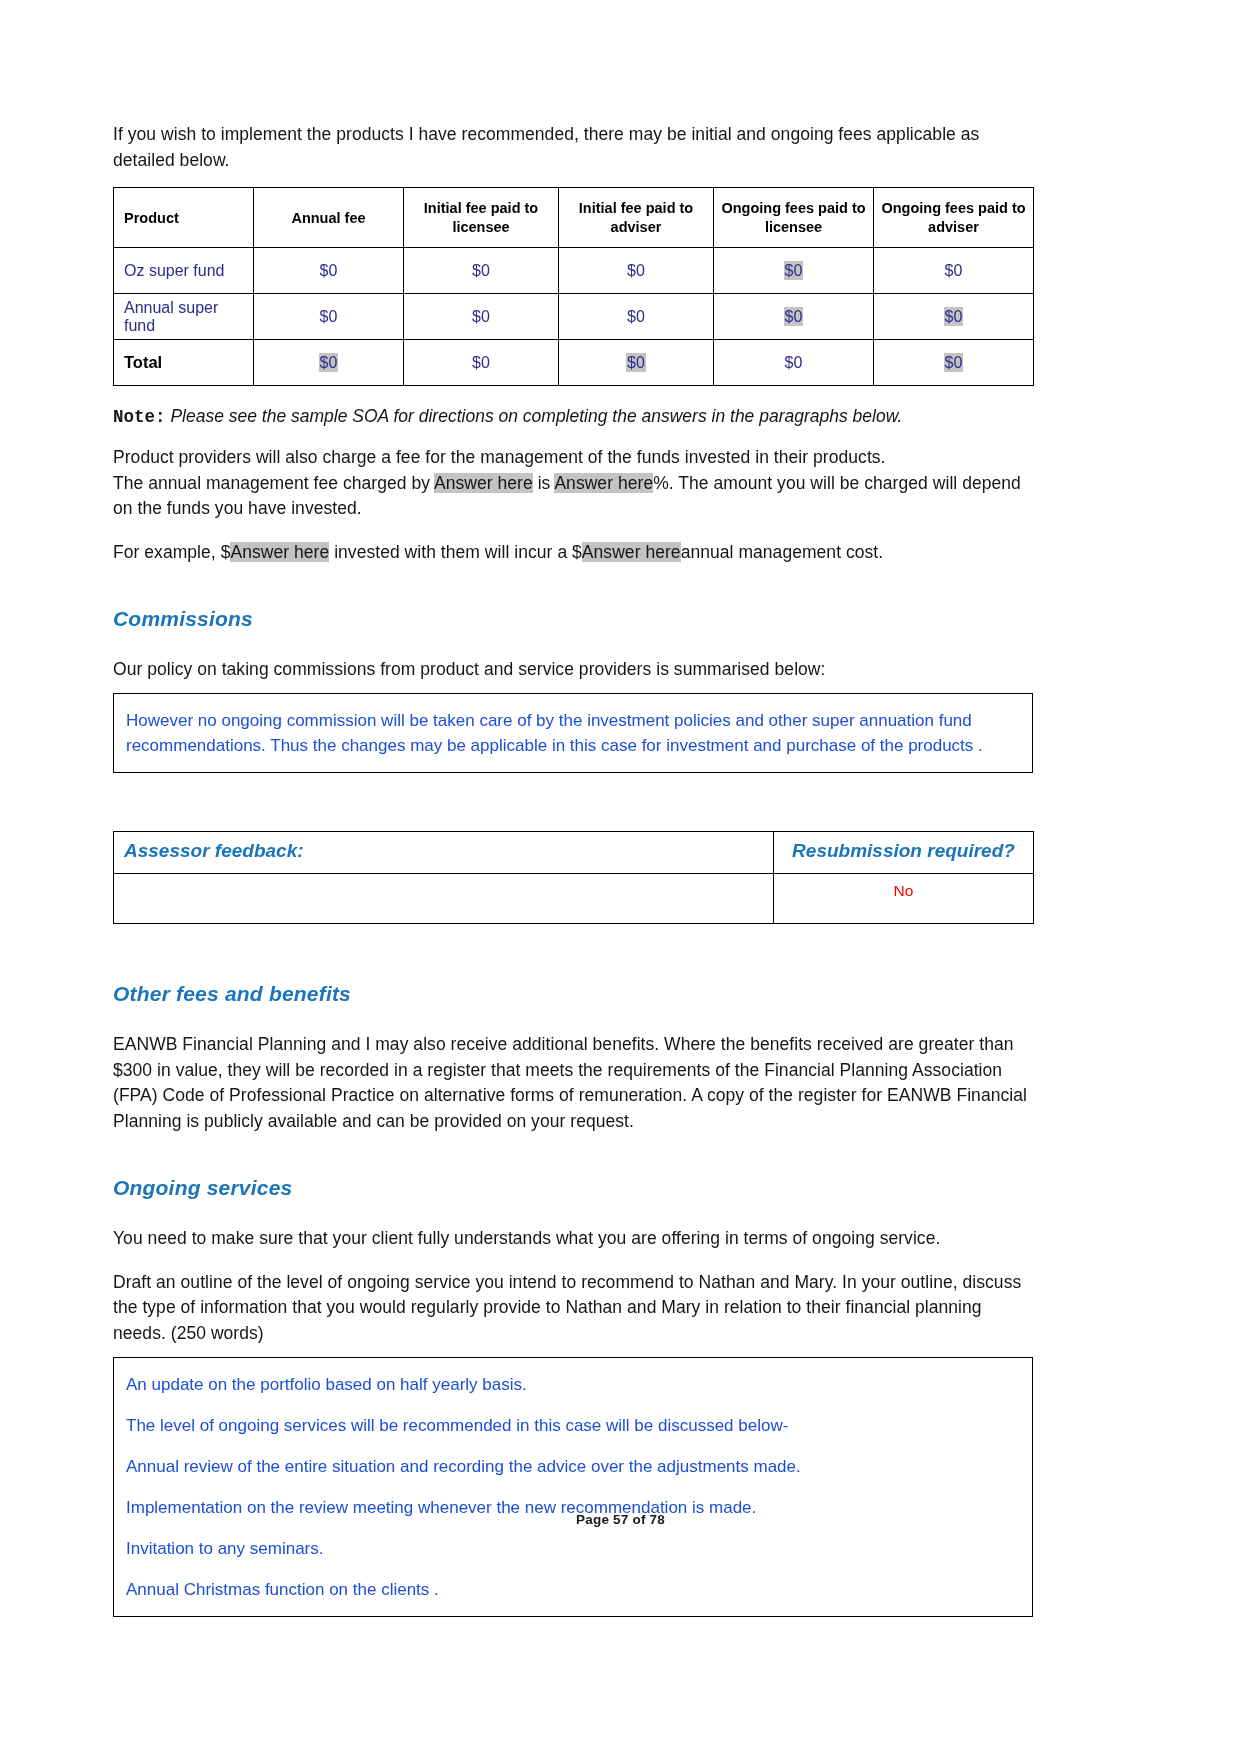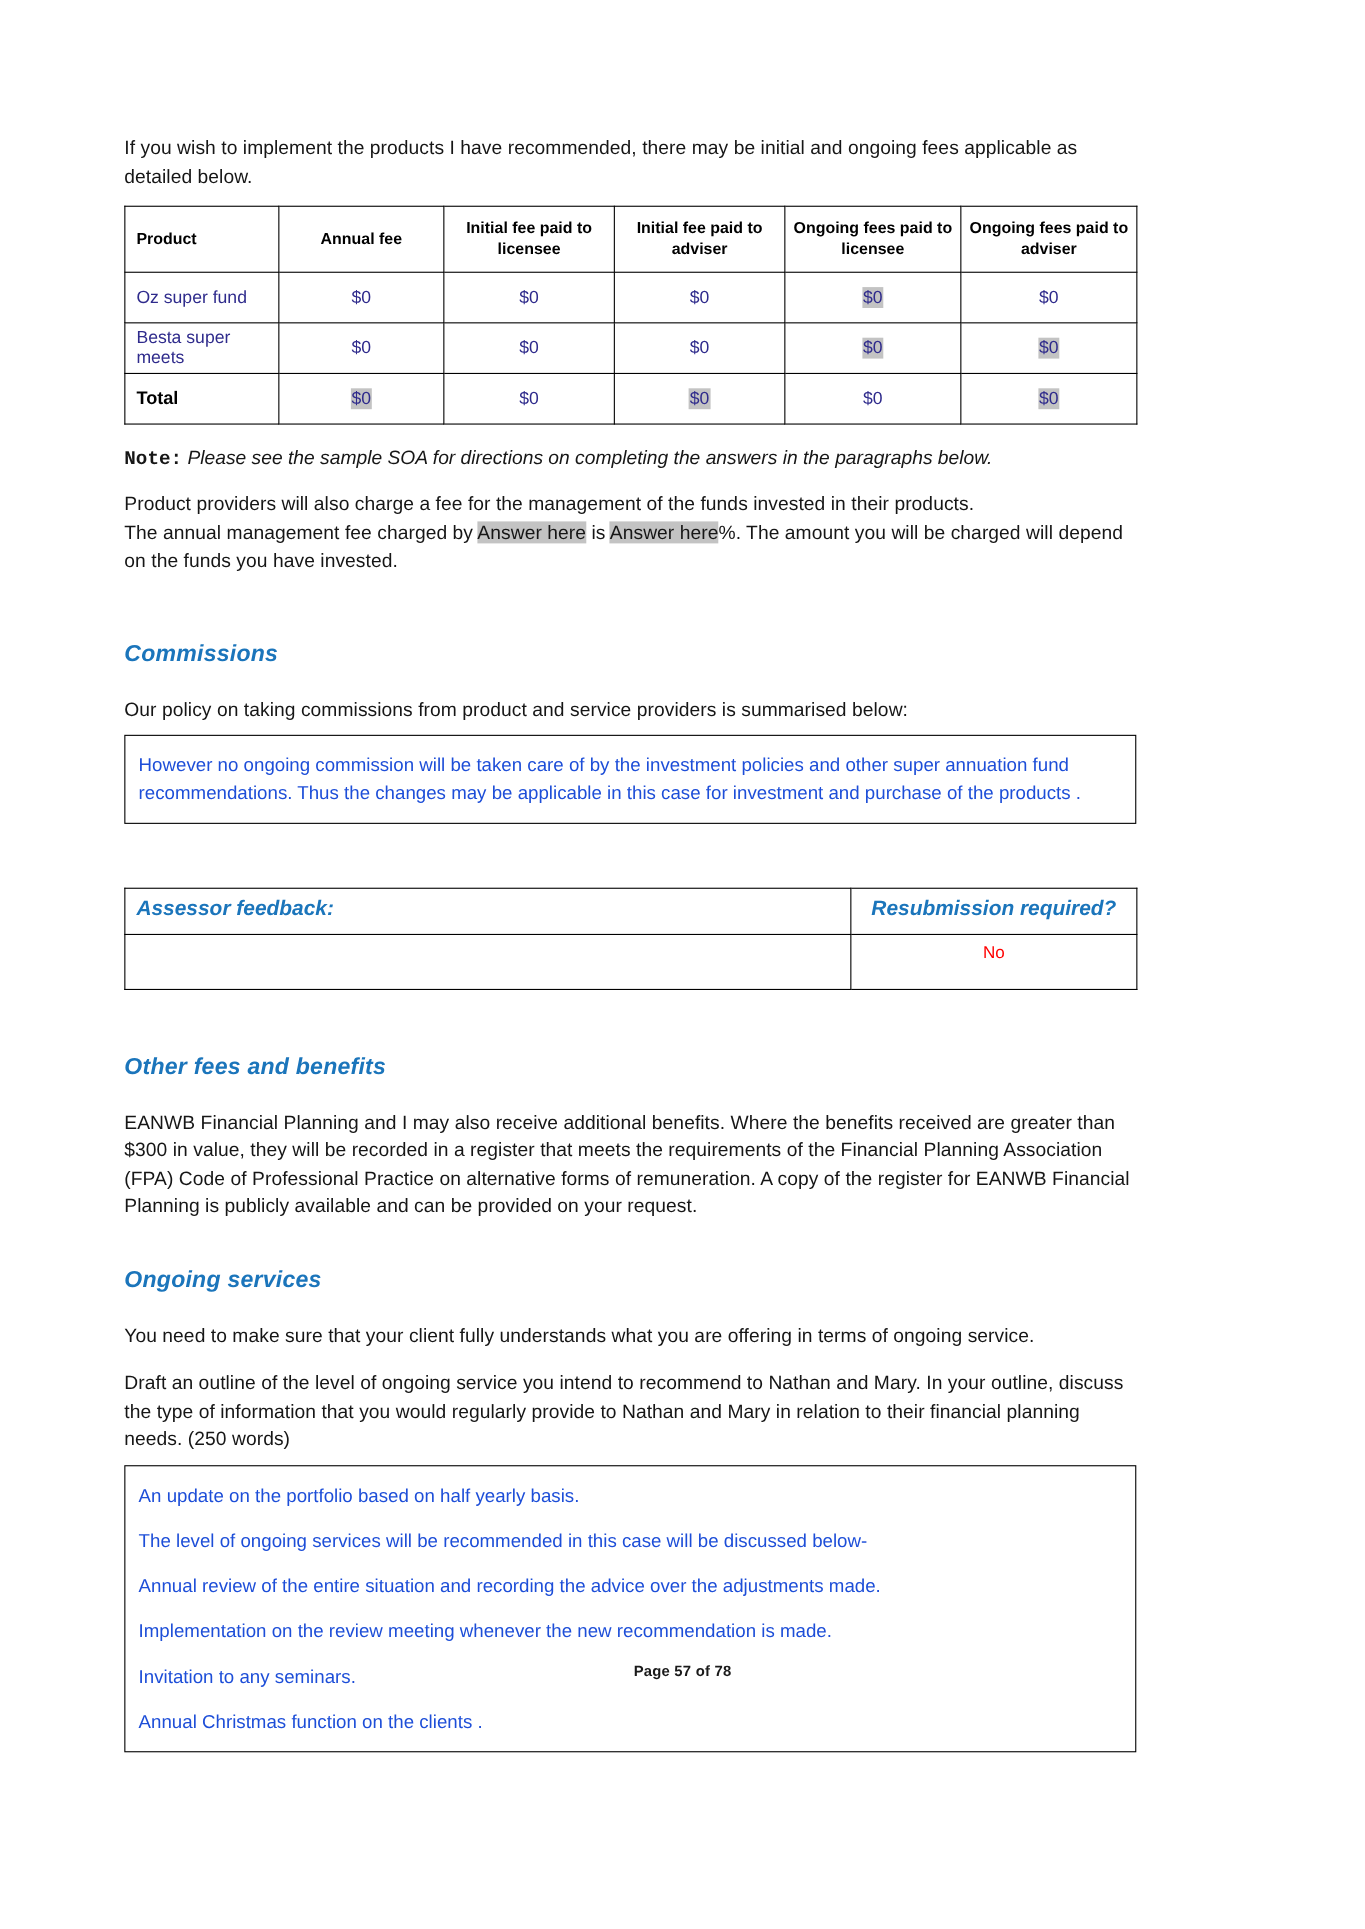--- a/index.html
+++ b/index.html
@@ -216,21 +216,21 @@
       <tbody>
         <tr>
           <td class="product-cell">Oz super fund</td>
           <td><span>$0</span></td>
           <td><span>$0</span></td>
           <td><span>$0</span></td>
           <td><span class="hl">$0</span></td>
           <td><span>$0</span></td>
         </tr>
         <tr>
-          <td class="product-cell">Besta super meets</td>
+          <td class="product-cell">Annual super fund</td>
           <td><span>$0</span></td>
           <td><span>$0</span></td>
           <td><span>$0</span></td>
           <td><span class="hl">$0</span></td>
           <td><span class="hl">$0</span></td>
         </tr>
         <tr>
           <td class="product-cell total">Total</td>
           <td><span class="hl">$0</span></td>
           <td><span>$0</span></td>
@@ -242,20 +242,21 @@
     </table>
 
     <div class="note-line"><span class="note-label">Note:</span><span> Please see the sample SOA for directions on completing the answers in the paragraphs below</span><span>.</span></div>
 
     <div class="para-gap"></div>
 
     <p class="body-text"><span>Product providers will also charge a fee for the management of the funds invested in their products.</span><br><span>The annual management fee charged by </span><span class="hl-inline">Answer here</span><span> is </span><span class="hl-inline">Answer here</span><span>%. The amount you will be charged will depend on the funds you have invested.</span></p>
 
     <div class="para-gap"></div>
 
+    <p class="body-text"><span>For example, $</span><span class="hl-inline">Answer here</span><span> invested with them will incur a $</span><span class="hl-inline">Answer here</span><span>annual management cost.</span></p>
 
     <div class="gap-l"></div>
 
     <h2 class="section-heading">Commissions</h2>
 
     <div class="gap-m"></div>
 
     <p class="body-text">Our policy on taking commissions from product and service providers is summarised below:</p>
 
     <div class="gap-s"></div>

